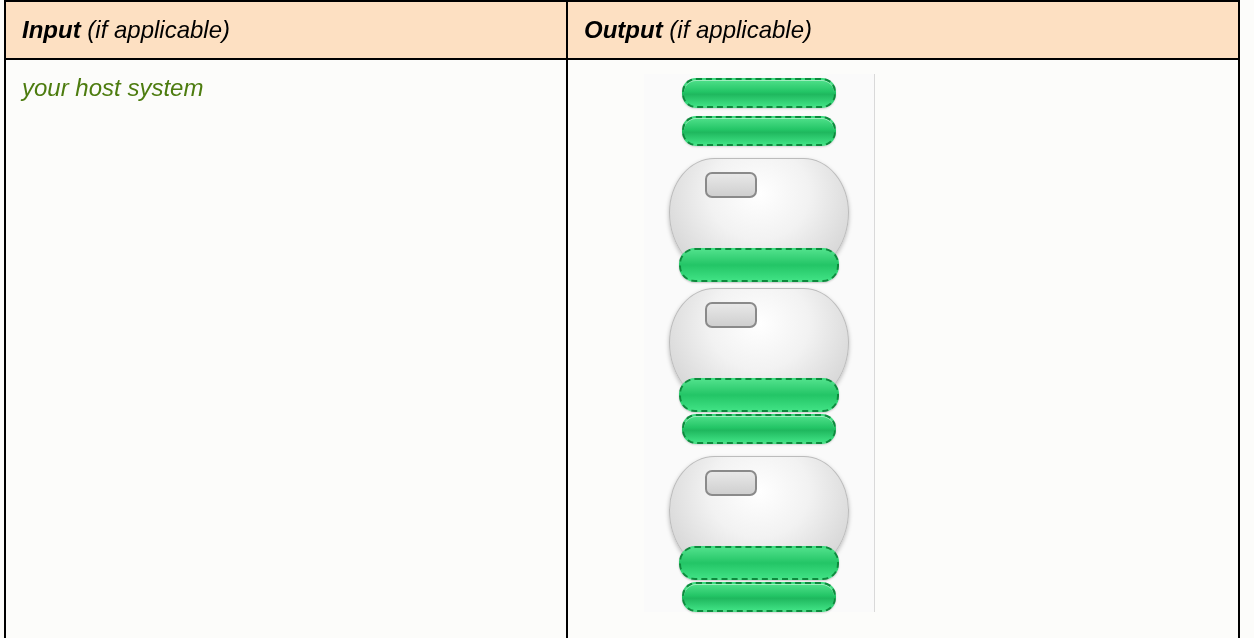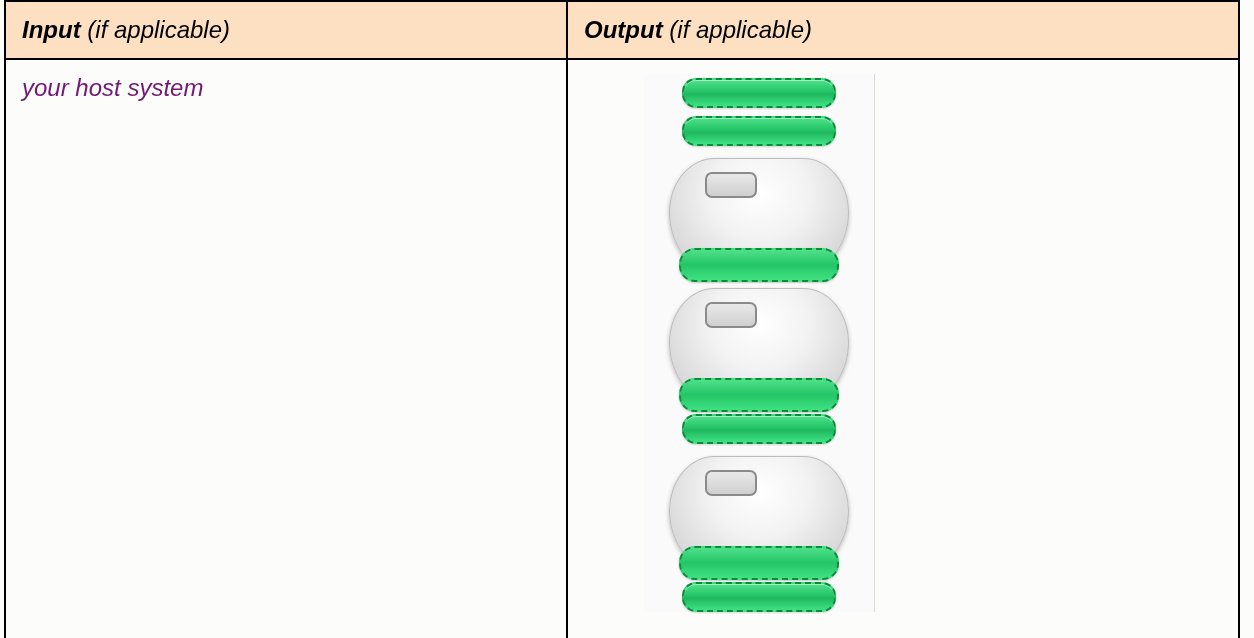--- a/index.html
+++ b/index.html
@@ -32,21 +32,21 @@
   }
   .hdr b { font-weight: 700; }
   .col-left  { width: 562px; }
   .col-right { width: 672px; }
   .body-cell {
     background: #fcfcfa;
     padding: 14px 16px;
     font-size: 24px;
     height: 560px;           
   }
-  .input-text { color: #701a75; }
+  .input-text { color: #4d7c0f; }
 
   
   .out-panel {
     width: 230px;
     margin: 0 0 0 60px;
     padding: 4px 0 0 0;
     background: #fafafa;
     border-right: 1px solid #d9d9d9;
     display: flex;
     flex-direction: column;

